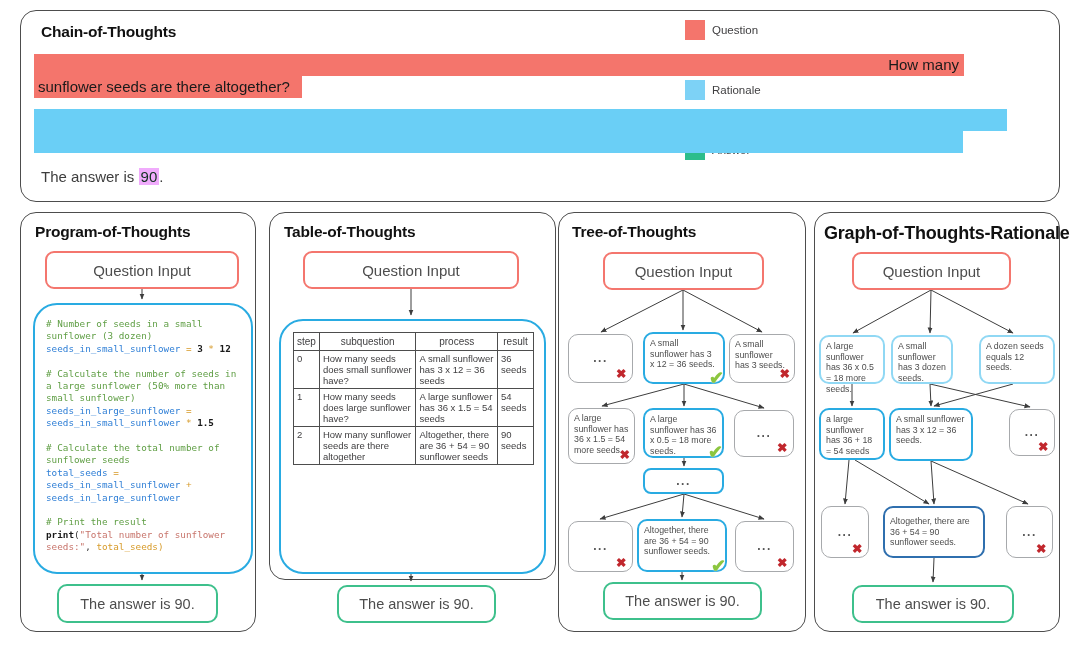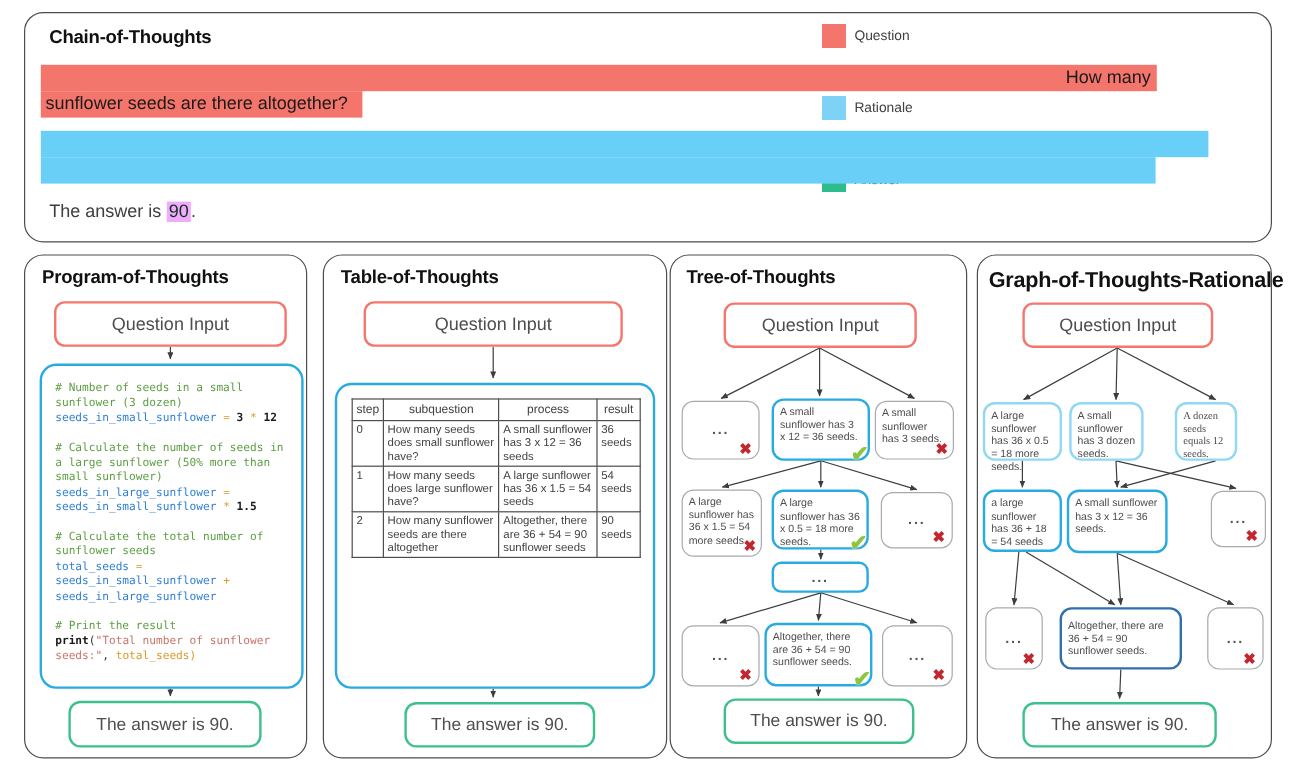--- a/index.html
+++ b/index.html
@@ -16,21 +16,21 @@
   .bred{background:#f4756c;} .bblue{background:#6acff6;}
   .bartext{font-size:15px;color:#1a1a1a;line-height:22px;}
   .tright{text-align:right;padding-right:5px;} .tleft{padding-left:4px;}
   .cot-ans{position:absolute;font-size:15px;color:#3d3d3d;}
   .hl{background:#f0abfc;padding:0 2px;color:#10311f;}
   
   .qbox{position:absolute;border:2px solid #f4766e;border-radius:9px;background:#fff;display:flex;
         align-items:center;justify-content:center;font-size:15px;color:#4d4d4d;box-sizing:border-box;z-index:2;}
   .abox{position:absolute;border:2.2px solid #3ec08c;border-radius:10px;background:#fff;display:flex;
         align-items:center;justify-content:center;font-size:14.5px;color:#4d4d4d;box-sizing:border-box;z-index:2;}
-  .bigblue{position:absolute;border:2.6px solid #29abe2;border-radius:14px;background:#fff;box-sizing:border-box;z-index:2;}
+  .bigblue{position:absolute;border:2.6px solid #29abe2;border-radius:24px;background:#fff;box-sizing:border-box;z-index:2;}
   .edges{position:absolute;left:0;top:0;z-index:1;pointer-events:none;}
   
   .codebox{padding:13px 11px;font-family:"DejaVu Sans Mono",monospace;font-size:9.3px;line-height:12.4px;color:#333;}
   .cl{white-space:pre;min-height:12.4px;}
   .cm{color:#5f9e44;} .v{color:#2f7fd6;} .o{color:#d79b2a;} .n{color:#1a1a1a;font-weight:700;}
   .k{color:#1a1a1a;font-weight:700;} .s{color:#c8756c;} .p{color:#333;}
   
   .tbl{position:absolute;border-collapse:collapse;font-size:9.5px;color:#414042;z-index:2;}
   .tbl th,.tbl td{border:1.1px solid #4d4d4d;padding:2px 3px;vertical-align:top;text-align:left;}
   .tbl th{text-align:center;font-weight:400;font-size:10px;padding:3px 2px;}
@@ -111,21 +111,21 @@
         <div class="cl"><span class="cm"># Print the result</span></div>
         <div class="cl"><span class="k">print</span><span class="p">(</span><span class="s">"Total number of sunflower</span></div>
         <div class="cl"><span class="s">seeds:"</span><span class="p">, </span><span class="o">total_seeds</span><span class="o">)</span></div>
       </div>
     </div>
     <div class="abox" style="left:36px;top:371px;width:161px;height:39px;">
         <span>The answer is 90.</span>
       </div>
   </section>
 
-  <section class="panel" style="left:269px;top:212px;width:287px;height:420px;">
+  <section class="panel" style="left:269px;top:212px;width:287px;height:368px;">
     <div class="ptitle" style="left:14px;top:10px;">Table-of-Thoughts</div>
     <div class="qbox" style="left:33px;top:38px;width:216px;height:38px;">
         <span>Question Input</span>
       </div>
     <svg class="edges" width="287" height="420">
       <defs>
           <marker id="ah2" markerWidth="8" markerHeight="8" refX="5.5" refY="2.5" orient="auto">
             <path d="M0,0 L6,2.5 L0,5 z" fill="#3d3d3d"></path>
           </marker>
         </defs>
@@ -245,21 +245,21 @@
       <line x1="115" y1="171" x2="215" y2="194" stroke="#3d3d3d" stroke-width="1" marker-end="url(#ah4)"></line>
       <line x1="198" y1="171" x2="119" y2="193" stroke="#3d3d3d" stroke-width="1" marker-end="url(#ah4)"></line>
       <line x1="34" y1="247" x2="30" y2="291" stroke="#3d3d3d" stroke-width="1" marker-end="url(#ah4)"></line>
       <line x1="40" y1="247" x2="114" y2="291" stroke="#3d3d3d" stroke-width="1" marker-end="url(#ah4)"></line>
       <line x1="116" y1="248" x2="119" y2="291" stroke="#3d3d3d" stroke-width="1" marker-end="url(#ah4)"></line>
       <line x1="116" y1="248" x2="213" y2="291" stroke="#3d3d3d" stroke-width="1" marker-end="url(#ah4)"></line>
       <line x1="119" y1="345" x2="118" y2="369" stroke="#3d3d3d" stroke-width="1" marker-end="url(#ah4)"></line>
     </svg>
     <div class="node lblue" style="left:4px;top:122px;width:66px;height:49px;"><span>A large sunflower has 36 x 0.5 = 18 more seeds.</span></div>
     <div class="node lblue" style="left:76px;top:122px;width:62px;height:49px;"><span>A small sunflower has 3 dozen seeds.</span></div>
-    <div class="node lblue" style="left:164px;top:122px;width:52px;height:49px;font-family:Liberation Serif, serif;"><span>A dozen seeds equals 12 seeds.</span></div>
+    <div class="node lblue" style="left:164px;top:122px;width:76px;height:49px;"><span>A dozen seeds equals 12 seeds.</span></div>
     <div class="node blue" style="left:4px;top:195px;width:66px;height:52px;"><span>a large sunflower has 36 + 18 = 54 seeds</span></div>
     <div class="node blue" style="left:74px;top:195px;width:84px;height:53px;"><span>A small sunflower has 3 x 12 = 36 seeds.</span></div>
     <div class="node center" style="left:194px;top:196px;width:46px;height:47px;">
         <span>...</span>
         <span class="mark cross">✖</span>
       </div>
     <div class="node center" style="left:6px;top:293px;width:48px;height:52px;">
         <span>...</span>
         <span class="mark cross">✖</span>
       </div>

